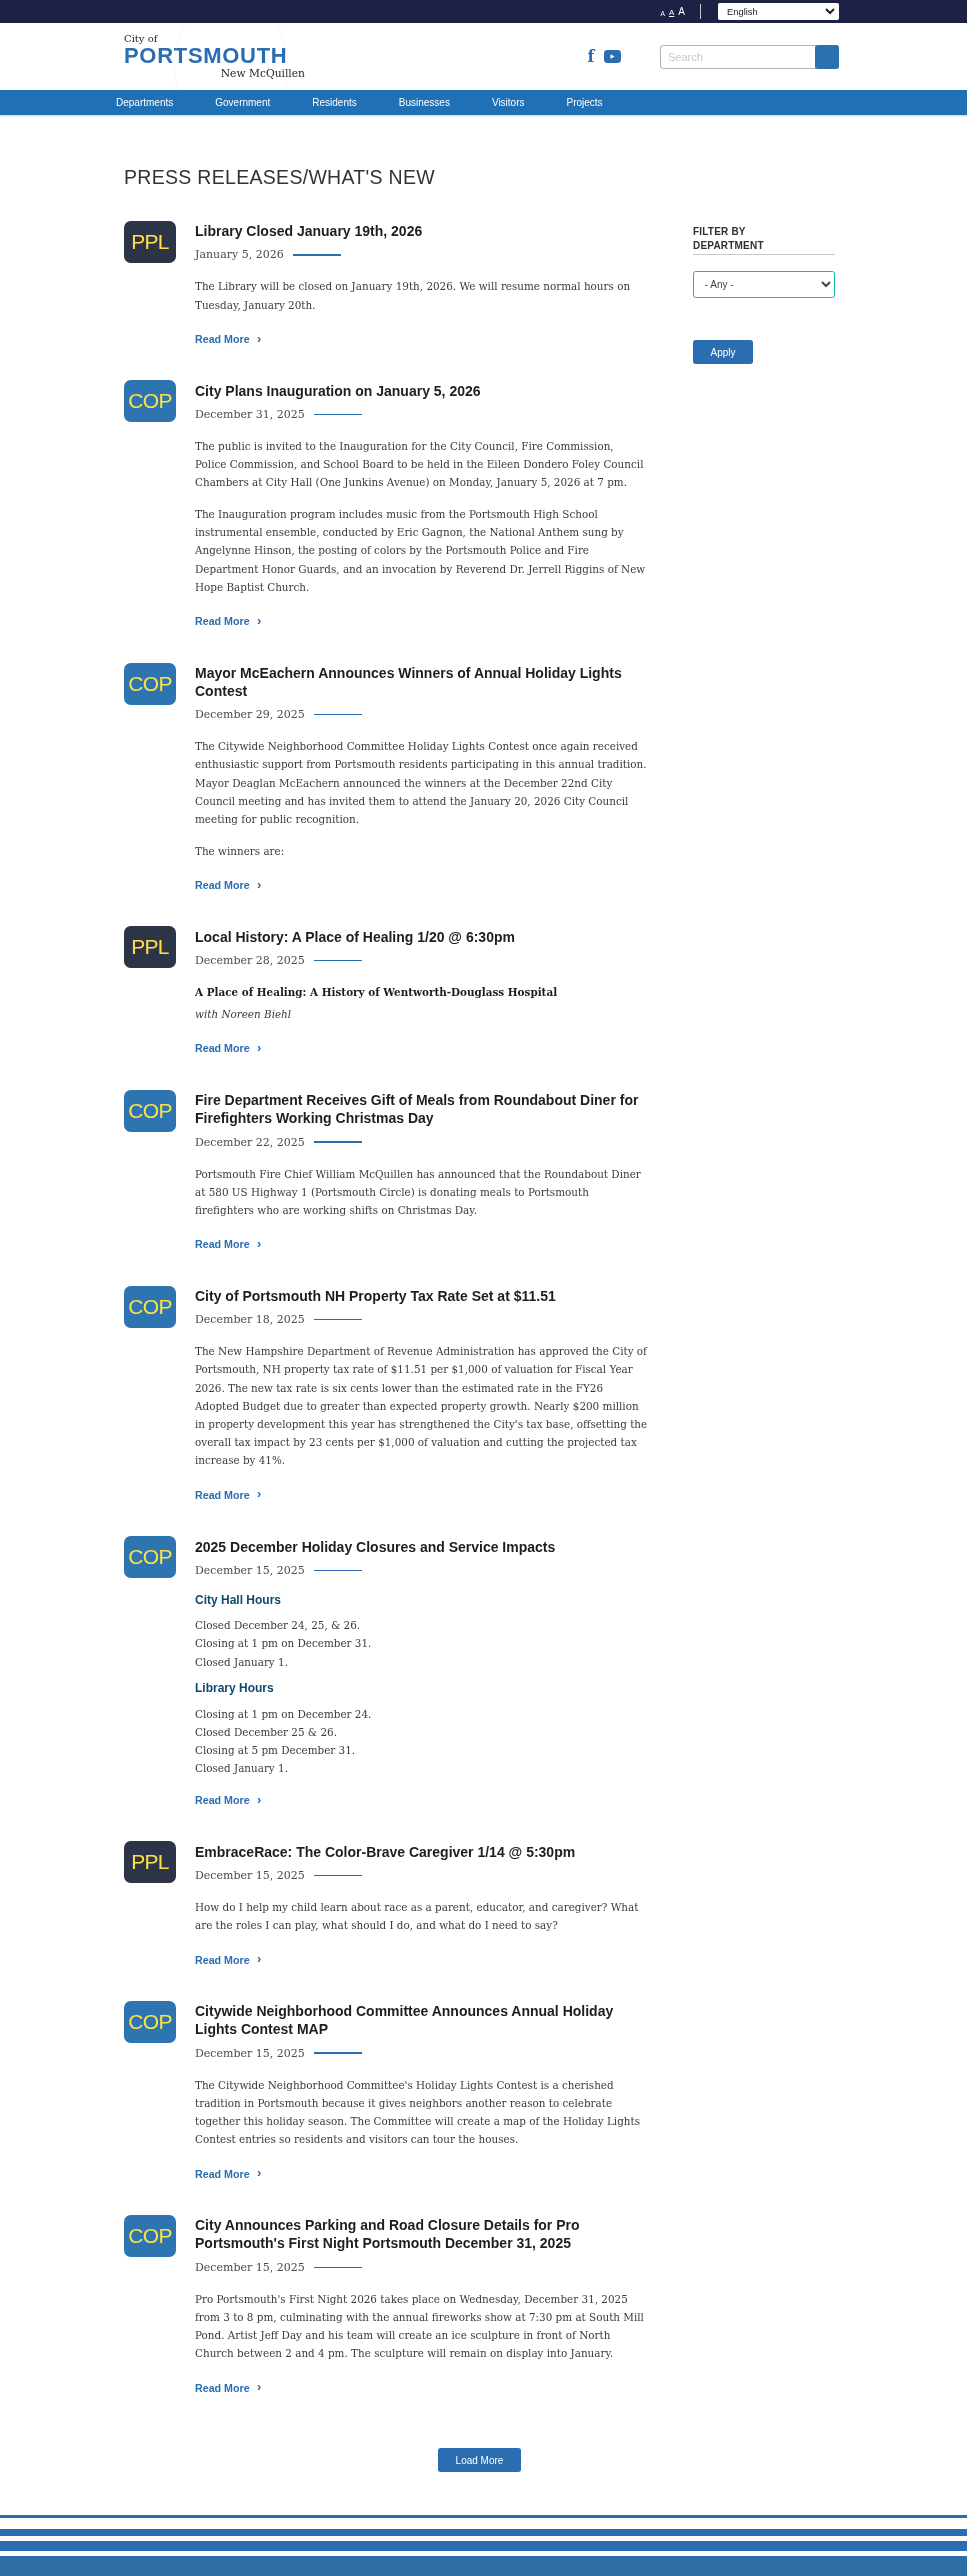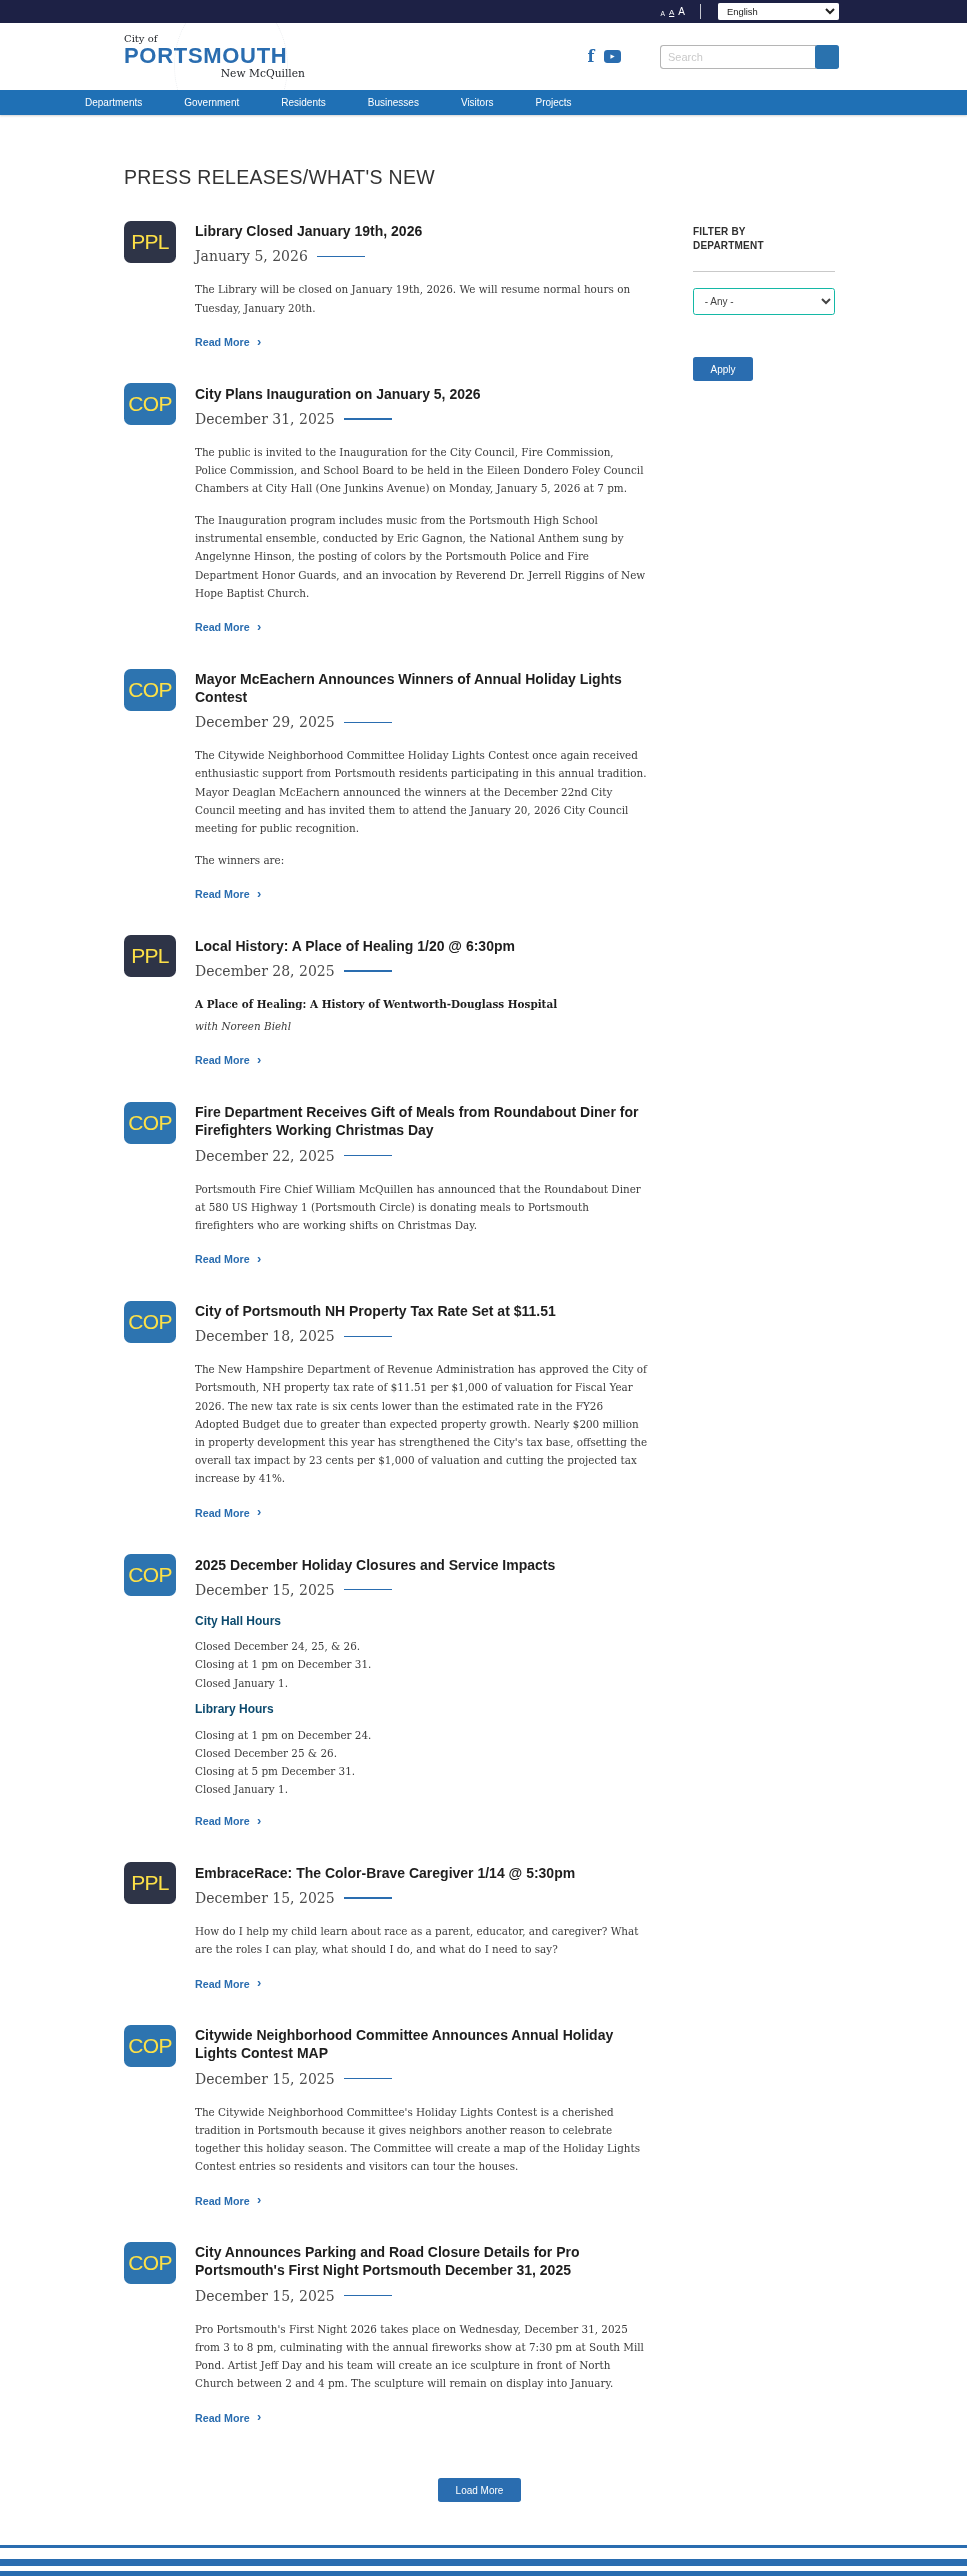--- a/index.html
+++ b/index.html
@@ -25,49 +25,49 @@
   .header-right { position:absolute; right:128px; top:0; height:100%; display:flex; align-items:center; }
   .social { display:flex; align-items:center; gap:9.4px; margin-right:39px; }
   .fb-icon { color:#2a6db0; font-family:"DejaVu Serif",serif; font-weight:700; font-size:16px; line-height:1; }
   .yt-icon { width:17.5px; height:12.8px; background:#2a6db0; border-radius:3.4px; display:flex; align-items:center; justify-content:center; color:#fff; font-size:5.4px; }
   .searchbox { display:flex; align-items:stretch; }
   .search-input { width:156px; height:24px; border:0.7px solid #b5b5b5; border-right:none; border-radius:3.4px 0 0 3.4px; padding:0 6.7px; font-size:11px; color:#555; font-family:"Liberation Sans",sans-serif; }
   .search-input::placeholder { color:#c9c9c9; }
   .search-btn { width:24px; height:24px; background:#2a72ae; border:none; border-radius:2.7px; margin-left:-1.3px; cursor:pointer; }
 
   
-  .nav { height:25px; background:#1f70b5; display:flex; align-items:center; gap:42px; padding-left:85px; box-shadow:0 1.3px 2px rgba(0,0,0,.18); }
+  .nav { height:25px; background:#1f70b5; display:flex; align-items:center; gap:42px; padding-left:116px; box-shadow:0 1.3px 2px rgba(0,0,0,.18); }
   .nav a { color:#fff; text-decoration:none; font-size:10px; }
 
   
   .container { width:711px; margin-left:124px; }
   .page-title { font-size:19.5px; font-weight:500; letter-spacing:0.3px; color:#333; margin:51px 0 32px; }
   .content-row { display:flex; align-items:flex-start; }
   .articles { width:554px; padding-right:30px; }
   .sidebar { width:142px; margin-left:auto; }
 
   .article { display:flex; gap:19px; margin-bottom:35px; }
   .badge { flex:0 0 52px; height:42px; border-radius:6.7px; display:flex; align-items:center; justify-content:center; color:#fde047; font-size:21px; letter-spacing:-0.7px; }
   .badge[data-badge="cop"] { background:#2d74b0; }
   .badge[data-badge="ppl"] { background:#2e3447; }
   .article-body { flex:1; min-width:0; }
   .article-title { font-size:14px; font-weight:700; color:#1e1e1e; line-height:1.3; margin:1.3px 0 8px; cursor:pointer; }
   .date-row { display:flex; align-items:center; gap:9.4px; margin-bottom:16px; }
-  .date { font-family:"DejaVu Serif",serif; font-size:14px; color:#4a4a4a;text-align:center; }
+  .date { font-family:"DejaVu Serif",serif; font-size:11px; color:#4a4a4a;text-align:center; }
   .date-line { width:48px; height:1.3px; background:#2a6db0; }
   .article-body p { font-family:"DejaVu Serif",serif; font-size:10.4px; color:#3b3b3b; line-height:1.75; margin:0 0 13.4px; }
   .article-body p.lines { white-space:pre-line; margin-bottom:10.7px; }
   .article-body p.lead { font-weight:700; color:#1e1e1e; margin-bottom:4px; }
   .article-body p.byline { font-style:italic; margin-bottom:13.4px; }
   .sub-heading { font-family:"Liberation Sans",sans-serif; font-size:12px; font-weight:700; color:#0c4a6e; margin:1.3px 0 9.4px; }
   .read-more { display:inline-flex; align-items:center; gap:7.4px; color:#2a6db0; font-size:10.7px; font-weight:600; margin-top:5.4px; cursor:pointer; text-decoration:none; }
   .read-more .chev { font-size:12.8px; line-height:1; }
 
   
-  .filter-heading { font-size:10px; font-weight:600; color:#2f2f2f; letter-spacing:0.2px; width:101px; line-height:1.35; margin:4px 0 19px; }
+  .filter-heading { font-size:10px; font-weight:600; color:#2f2f2f; letter-spacing:0.2px; width:101px; line-height:1.35; margin:4px 0 2px; }
   .sidebar hr { border:none; border-top:0.7px solid #c9c9c9; margin:0 0 16px; }
   .dept-select { width:100%; height:27px; border:1px solid #14b8a6; border-radius:2.7px; background:#fff; font-size:10px; color:#444; padding:0 6.7px; font-family:"Liberation Sans",sans-serif; }
   .apply-btn { margin-top:42px; background:#2a6db0; color:#fff; border:none; border-radius:2.7px; padding:6.7px 17.5px; font-size:10px; font-family:"Liberation Sans",sans-serif; cursor:pointer; }
 
   
   .load-more-wrap { text-align:center; margin:19px 0 0; }
   .load-more { background:#2a6db0; color:#fff; border:none; border-radius:2.7px; padding:6.7px 17.5px; font-size:10px; font-family:"Liberation Sans",sans-serif; cursor:pointer; }
 
   
   .stripes { margin-top:43px; }

